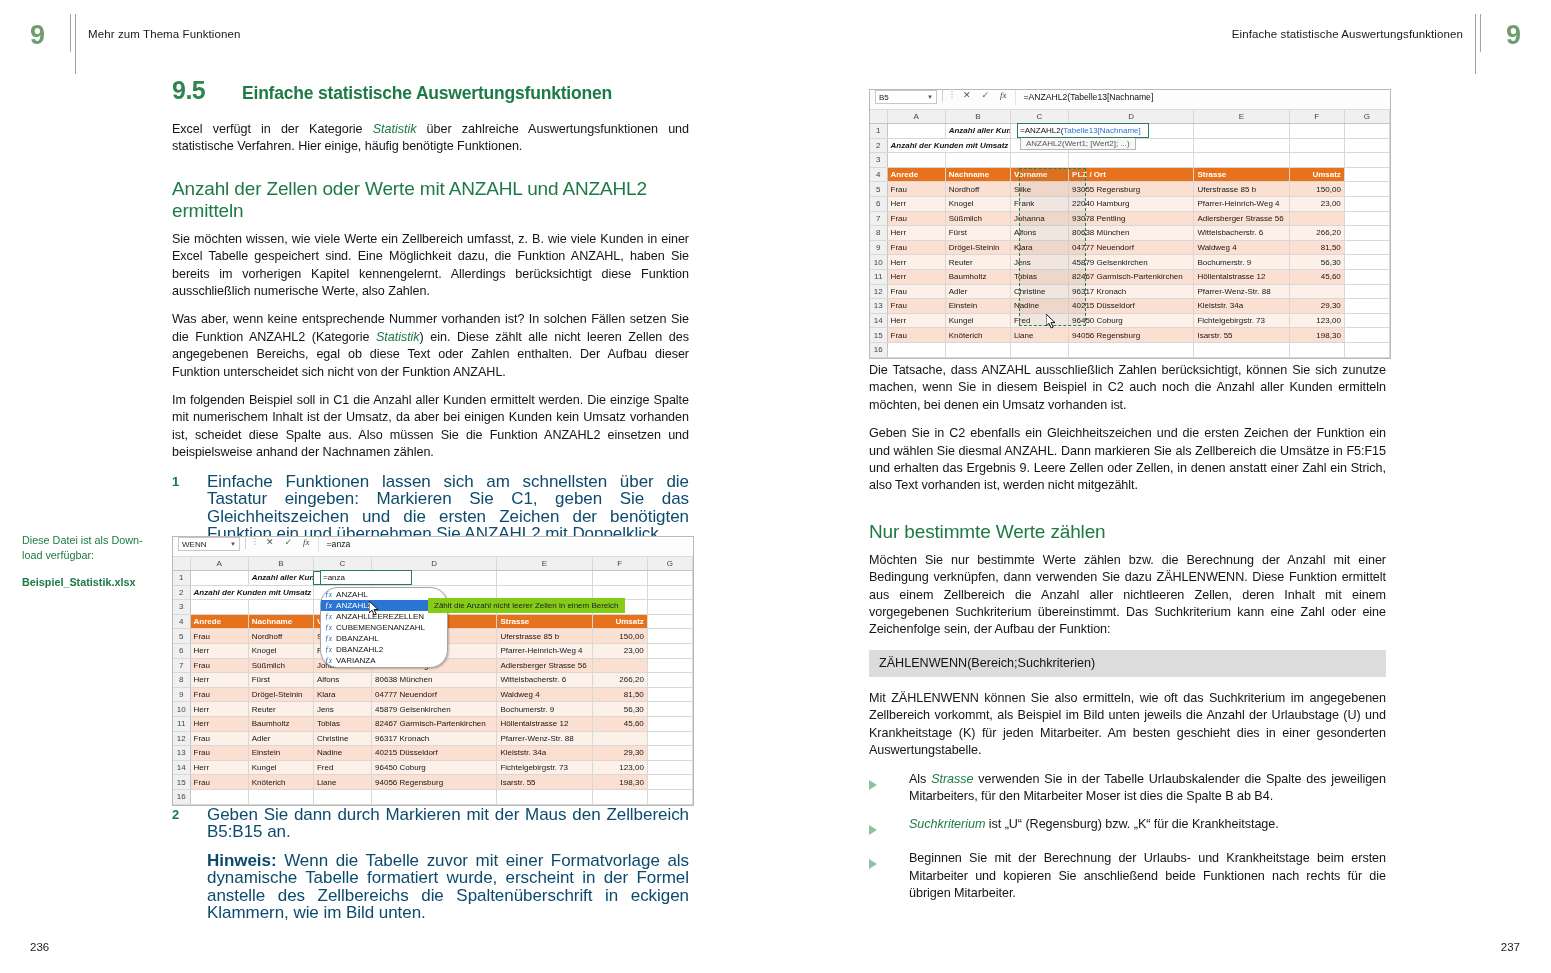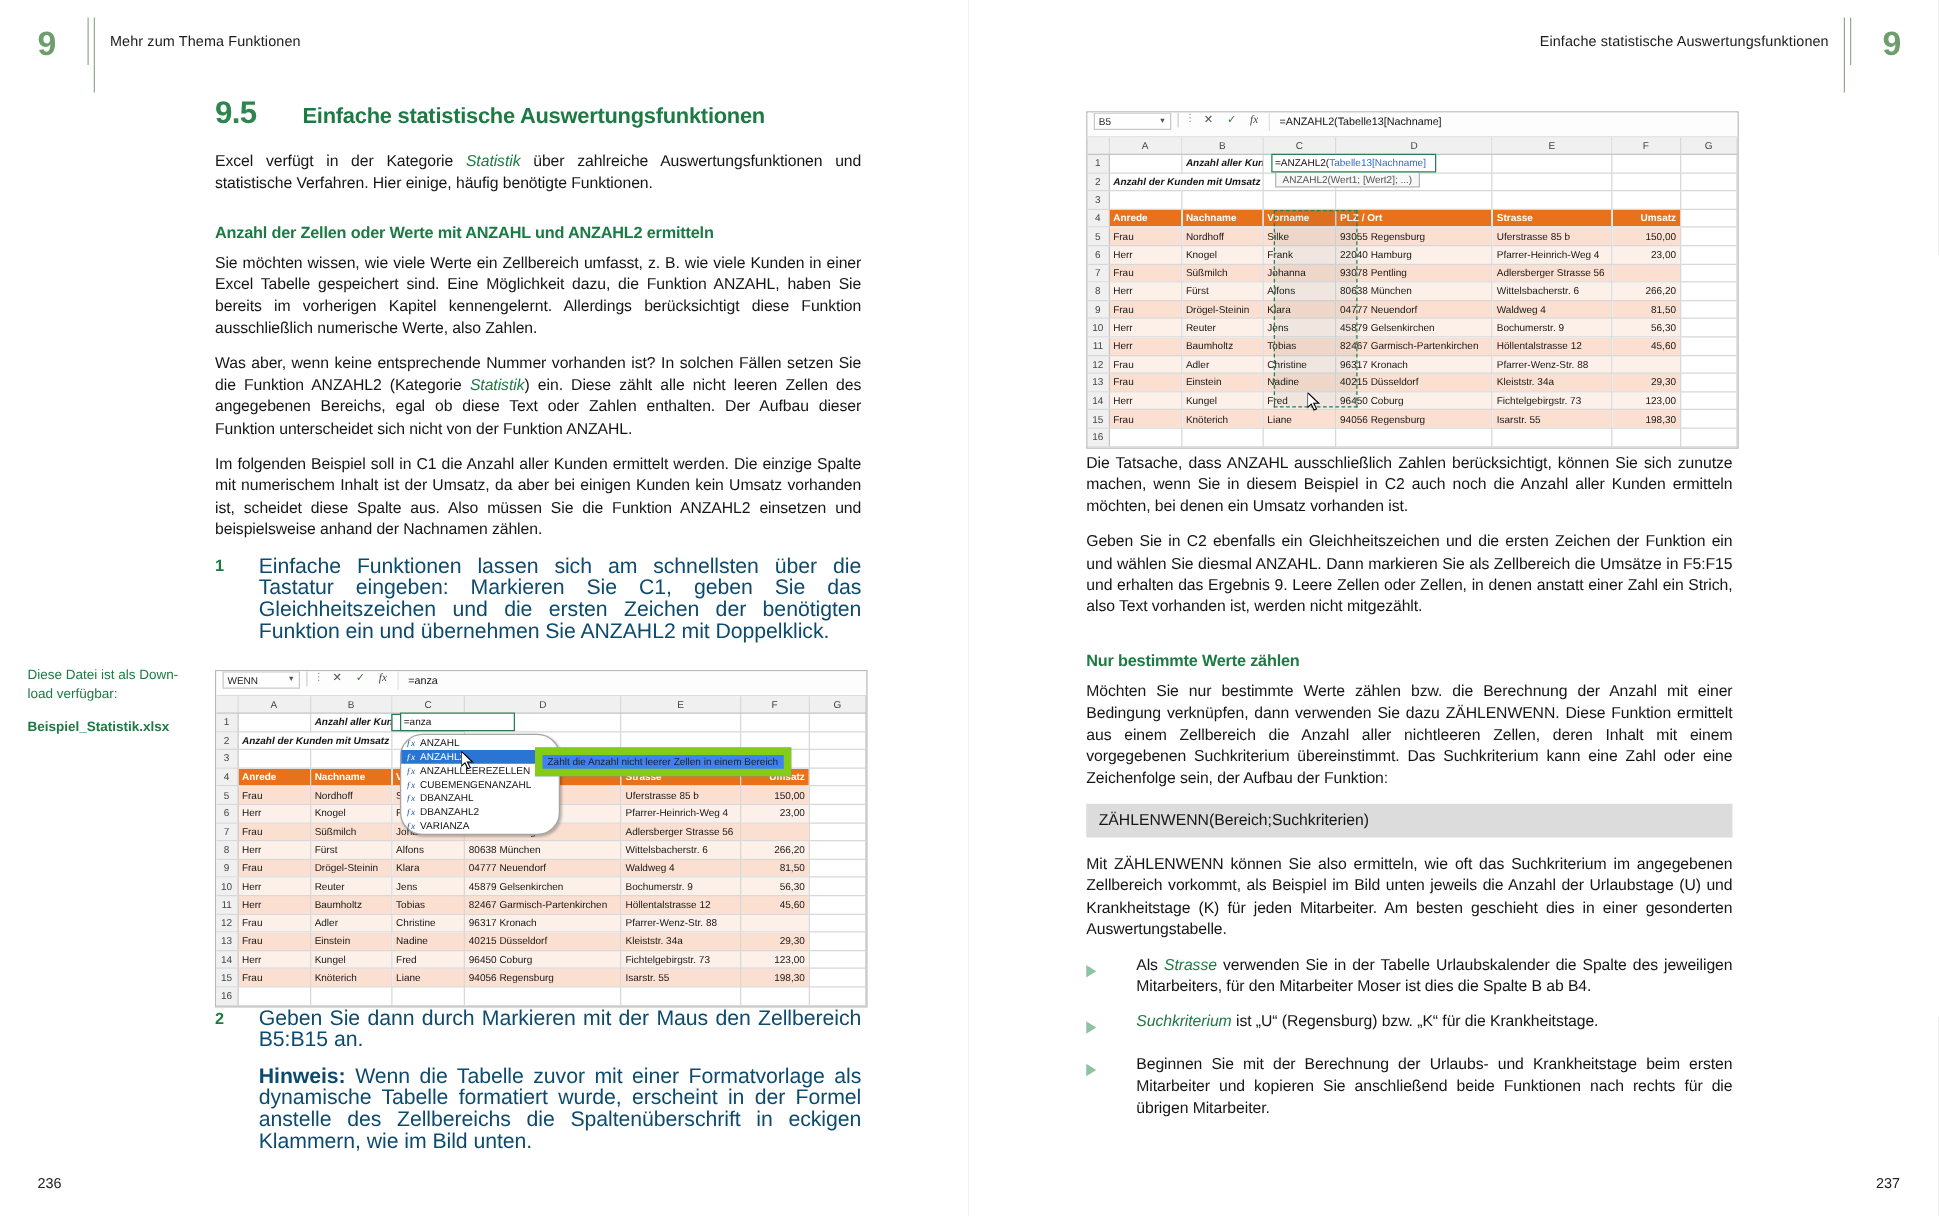--- a/index.html
+++ b/index.html
@@ -43,21 +43,21 @@
   .col{position:absolute;top:76px;width:517px;}
   .page-left .col{left:172px;}
   .page-right .col{left:94px;}
 
   h2.sec{margin:0 0 16px 0;display:flex;align-items:baseline;}
   h2.sec .num{color:#2d8550;font-weight:bold;font-size:25px;width:70px;flex:none;
      font-family:"Liberation Sans",sans-serif;letter-spacing:-.5px;}
   h2.sec .ttl{color:#1d7a44;font-weight:bold;font-size:17.5px;letter-spacing:-.2px;
      font-family:"Liberation Sans",sans-serif;}
 
-  h3.sub{margin:22px 0 9px 0;color:#1d7a44;font-weight:bold;font-size:13px;letter-spacing:-.15px;}
+  h3.sub{margin:22px 0 9px 0;color:#1d7a44;font-weight:normal;font-size:19px;letter-spacing:-.15px;}
 
   p.body{margin:0 0 11px 0;font-size:12.6px;line-height:17.4px;color:#151515;
      text-align:justify;letter-spacing:-.05px;hyphens:none;}
   p.body:last-child{margin-bottom:0;}
   i.em{font-style:italic;color:#1d7a44;margin-top:12px;}
   b.bd{font-weight:bold;}
 
   
   .step{display:flex;margin:0 0 11px 0;}
   .step .no{width:35px;flex:none;color:#1d7a44;font-weight:bold;font-size:13px;line-height:17.4px;}
@@ -116,21 +116,21 @@
 
   
   .xl-ac{position:absolute;background:#fff;border:1px solid #a5a5a5;box-shadow:1px 1px 2px rgba(0,0,0,.25);
      z-index:9;padding:1px 0;}
   .xl-ac .it{display:flex;align-items:center;gap:4px;font-size:8px;color:#111;
      padding:1px 22px 1px 4px;white-space:nowrap;}
   .xl-ac .it .fxi{font-family:"Liberation Serif",serif;font-style:italic;font-size:7.5px;
      color:#2a5fa5;border:0;}
   .xl-ac .it.sel{background:#2a74d4;color:#fff;}
   .xl-ac .it.sel .fxi{color:#fff;}
-  .xl-tip{position:absolute;background:#3b82f6;border:6px solid #84cc16;font-size:8px;
+  .xl-tip{position:absolute;background:#84cc16;border:2px solid #84cc16;font-size:8px;
      color:#222;padding:1px 4px;white-space:nowrap;z-index:10;}
   .xl-tip2{position:absolute;background:#f7f7f7;border:1px solid #b5b5b5;font-size:8px;
      color:#555;padding:1px 5px;white-space:nowrap;z-index:10;}
   .cursor{position:absolute;z-index:20;width:11px;height:15px;}
   .marq{position:absolute;border:1.4px dashed #2a7d4f;z-index:8;pointer-events:none;
      background:rgba(40,90,60,0.06);}
   .cellinput{position:absolute;background:#fff;border:1.3px solid #2a7d4f;font-size:8px;
      color:#111;padding:0 2px;white-space:nowrap;z-index:11;line-height:13px;}
   .cellinput .ref{color:#2a6fd0;}
 </style>

